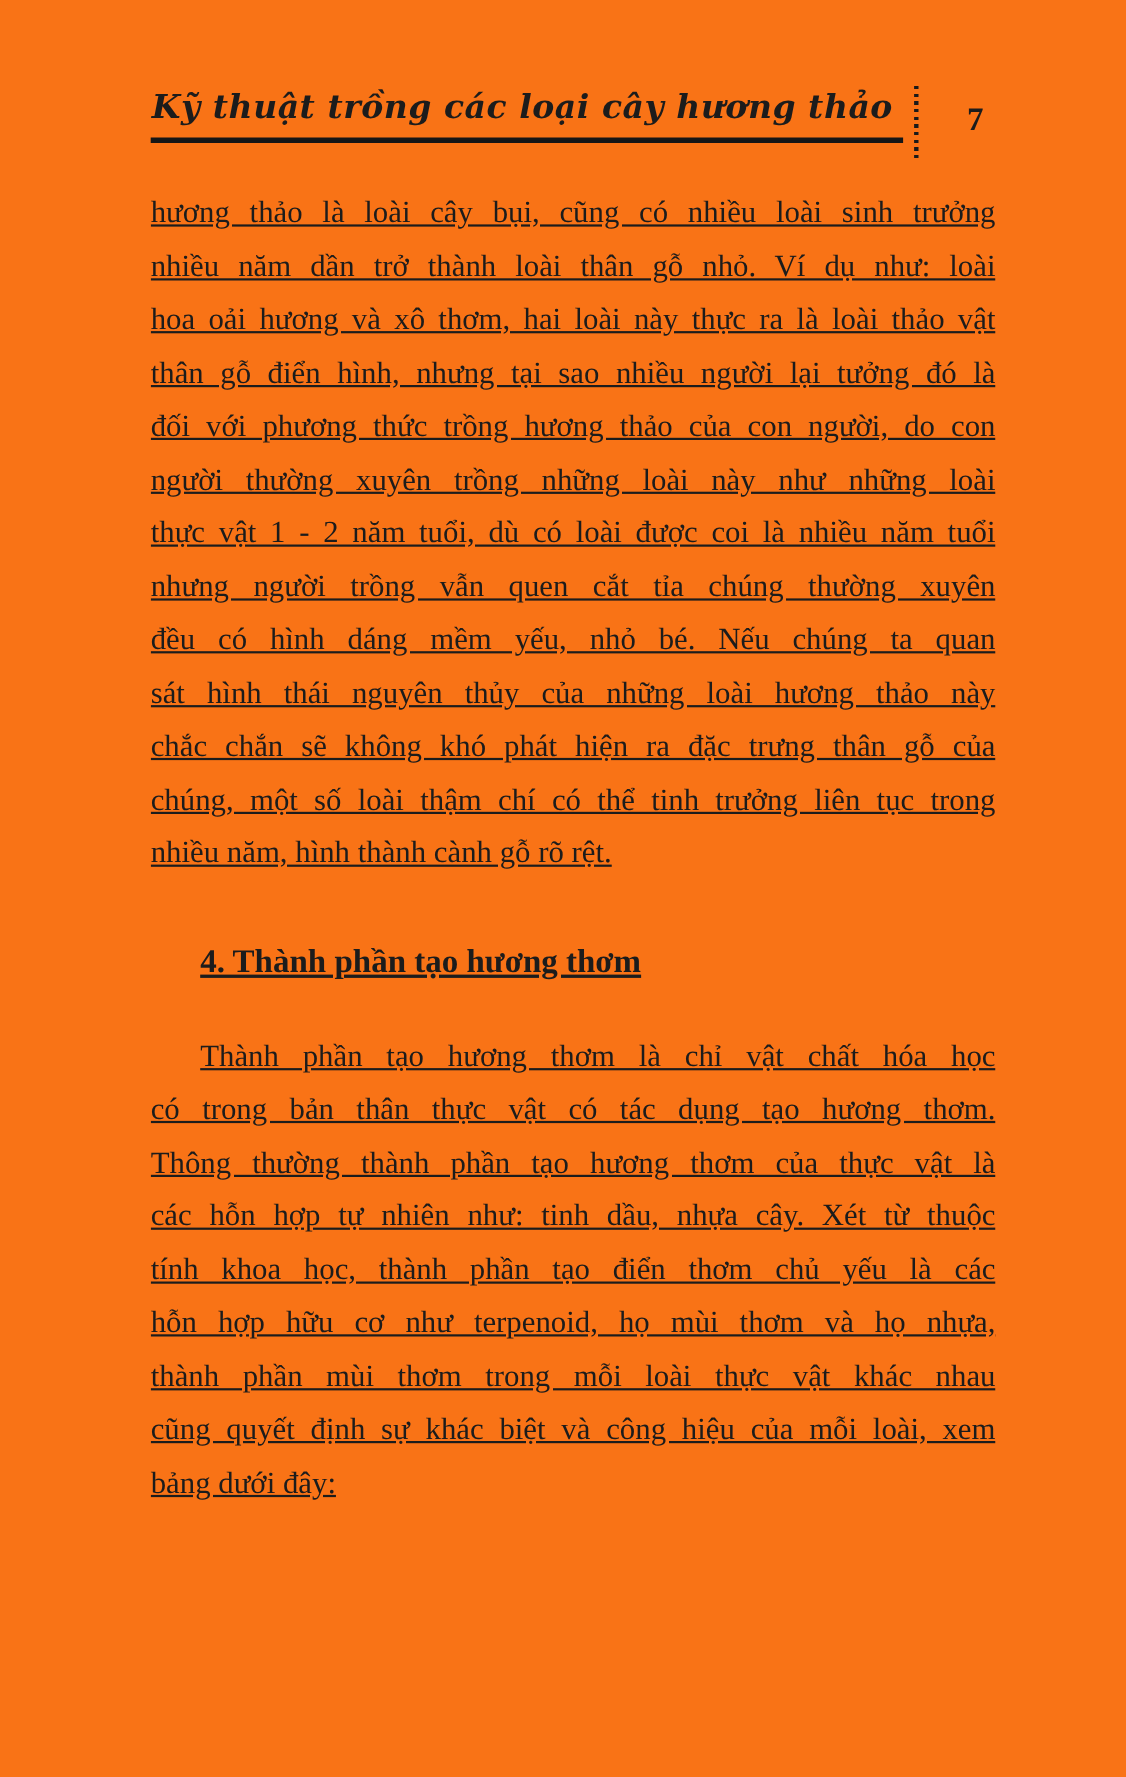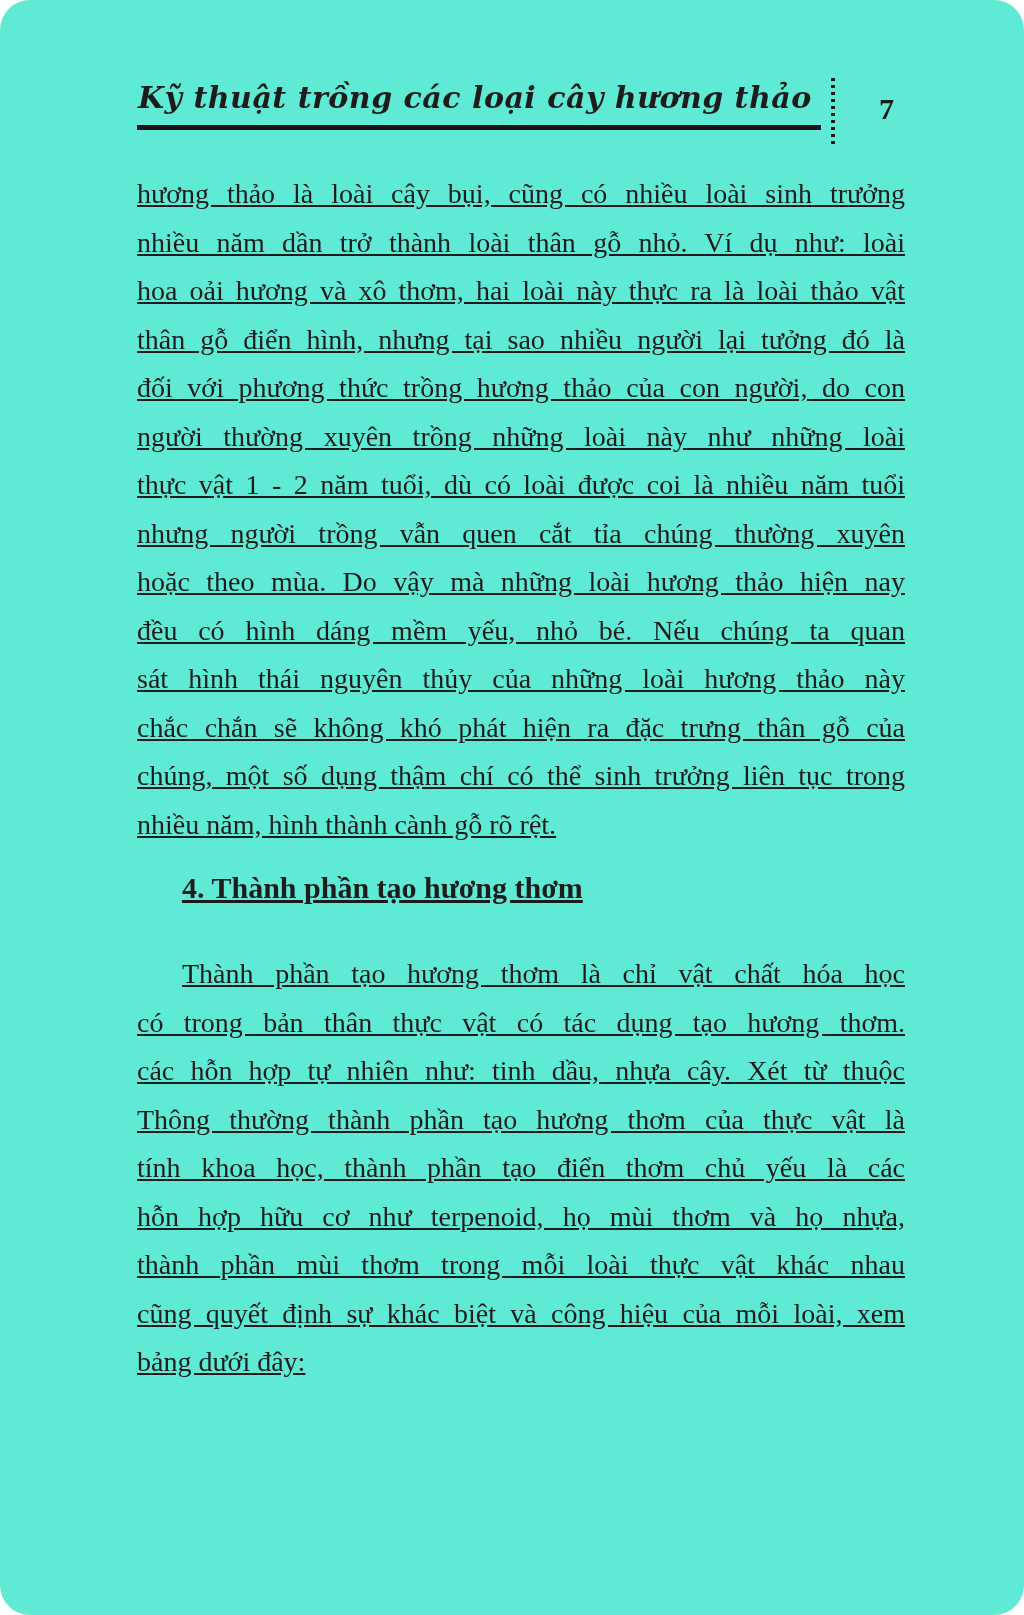--- a/index.html
+++ b/index.html
@@ -10,23 +10,22 @@
     width: 1024px;
     height: 1615px;
     background: #ffffff;
     font-family: "Liberation Serif", "DejaVu Serif", serif;
     color: #1c1c1c;
   }
   .page {
     position: relative;
     width: 1024px;
     height: 1615px;
-    background: #5eead4;
+    background: #f97316;
     overflow: hidden;
-    border-radius: 30px;
   }
 
   
   .header-title {
     position: absolute;
     left: 138px;
     top: 80px;
     font-family: "DejaVu Serif", serif;
     font-style: italic;
     font-weight: bold;
@@ -83,21 +82,21 @@
   }
   .line.indent {
     text-indent: 45px;
     margin-top: 37px;
   }
   .section-heading {
     font-size: 30px;
     font-weight: bold;
     line-height: 50px;
     height: 50px;
-    margin: 14px 0 22px 45px;
+    margin: 49px 0 22px 45px;
     white-space: nowrap;
   }
 </style>
 </head>
 <body>
 
 <div class="page">
 
   <header>
     <div class="header-title">Kỹ thuật trồng các loại cây hương thảo</div>
@@ -110,35 +109,34 @@
 
     <section>
       <div class="line">hương thảo là loài cây bụi, cũng có nhiều loài sinh trưởng</div>
       <div class="line">nhiều năm dần trở thành loài thân gỗ nhỏ. Ví dụ như: loài</div>
       <div class="line">hoa oải hương và xô thơm, hai loài này thực ra là loài thảo vật</div>
       <div class="line">thân gỗ điển hình, nhưng tại sao nhiều người lại tưởng đó là</div>
       <div class="line">đối với phương thức trồng hương thảo của con người, do con</div>
       <div class="line">người thường xuyên trồng những loài này như những loài</div>
       <div class="line">thực vật 1 - 2 năm tuổi, dù có loài được coi là nhiều năm tuổi</div>
       <div class="line">nhưng người trồng vẫn quen cắt tỉa chúng thường xuyên</div>
-      <div class="line">hoặc theo mùa. Do vậy mà những loài hương thảo hiện nay</div>
       <div class="line">đều có hình dáng mềm yếu, nhỏ bé. Nếu chúng ta quan</div>
       <div class="line">sát hình thái nguyên thủy của những loài hương thảo này</div>
       <div class="line">chắc chắn sẽ không khó phát hiện ra đặc trưng thân gỗ của</div>
-      <div class="line">chúng, một số dụng thậm chí có thể sinh trưởng liên tục trong</div>
+      <div class="line">chúng, một số loài thậm chí có thể tinh trưởng liên tục trong</div>
       <div class="line last">nhiều năm, hình thành cành gỗ rõ rệt.</div>
     </section>
 
     <h2 class="section-heading">4. Thành phần tạo hương thơm</h2>
 
     <section>
       <div class="line indent">Thành phần tạo hương thơm là chỉ vật chất hóa học</div>
       <div class="line">có trong bản thân thực vật có tác dụng tạo hương thơm.</div>
+      <div class="line">Thông thường thành phần tạo hương thơm của thực vật là</div>
       <div class="line">các hỗn hợp tự nhiên như: tinh dầu, nhựa cây. Xét từ thuộc</div>
-      <div class="line">Thông thường thành phần tạo hương thơm của thực vật là</div>
       <div class="line">tính khoa học, thành phần tạo điển thơm chủ yếu là các</div>
       <div class="line">hỗn hợp hữu cơ như terpenoid, họ mùi thơm và họ nhựa,</div>
       <div class="line">thành phần mùi thơm trong mỗi loài thực vật khác nhau</div>
       <div class="line">cũng quyết định sự khác biệt và công hiệu của mỗi loài, xem</div>
       <div class="line last">bảng dưới đây:</div>
     </section>
 
   </main>
 
 </div>

